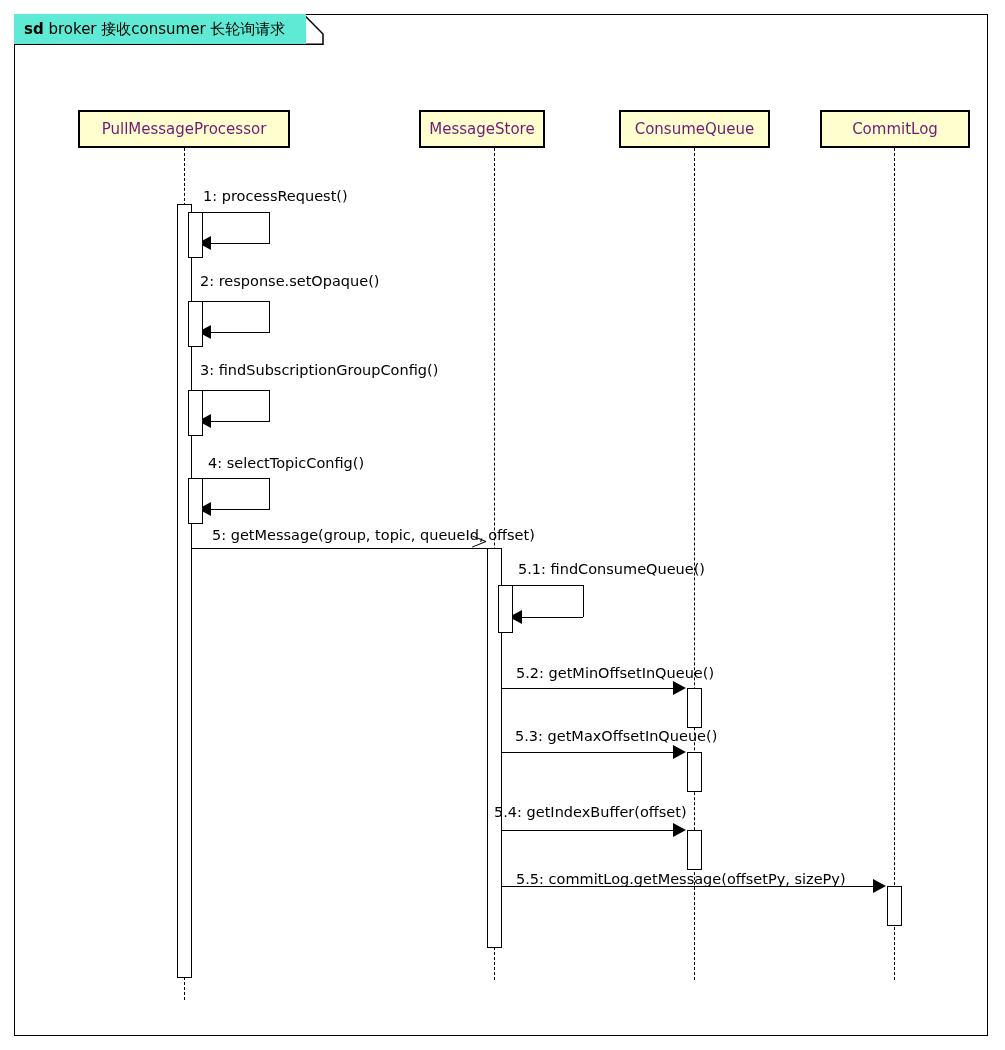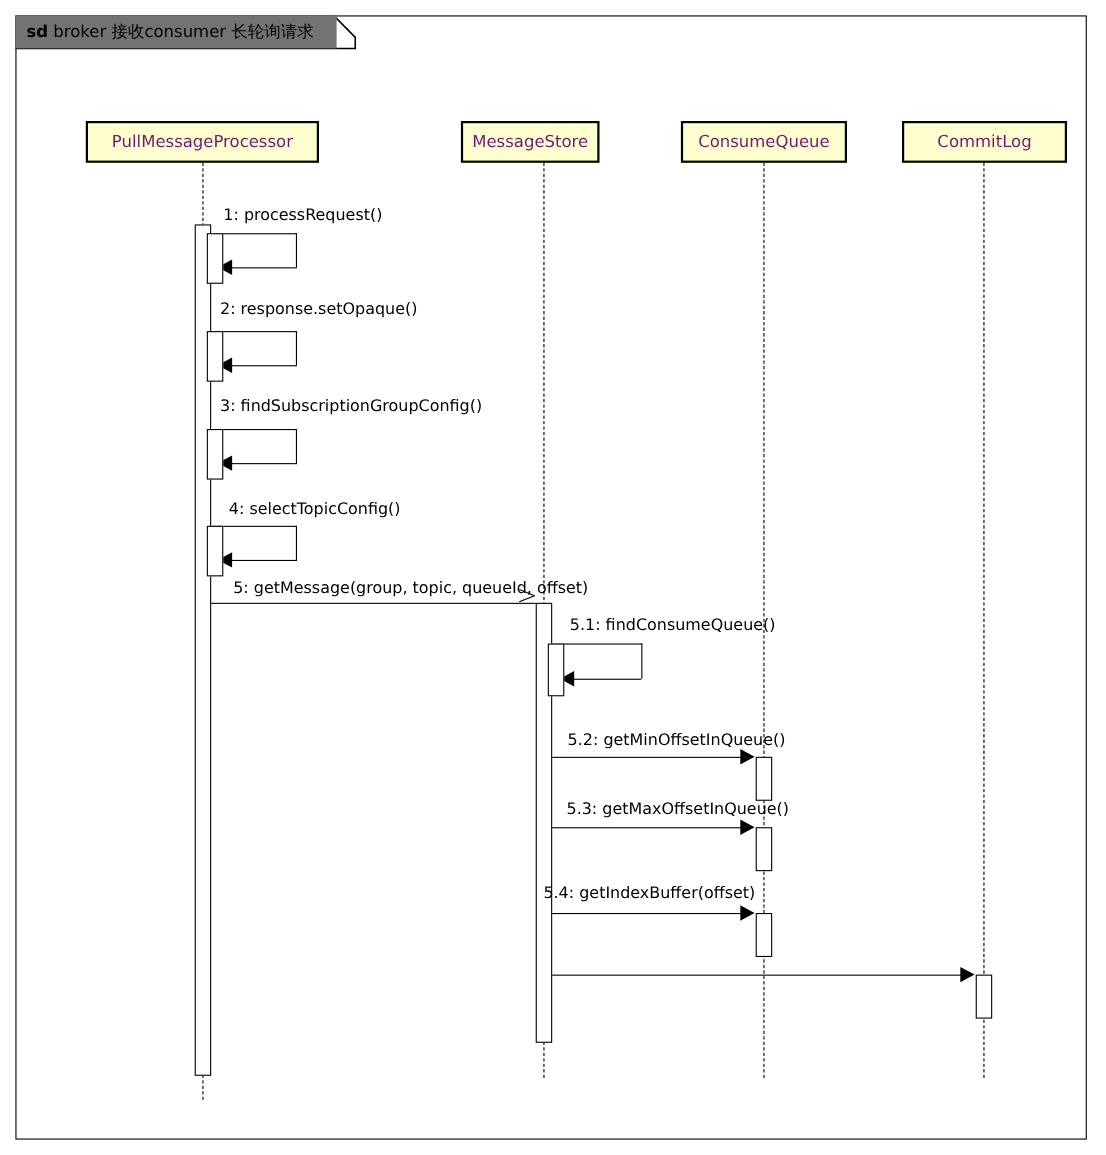--- a/index.html
+++ b/index.html
@@ -28,21 +28,21 @@
     border: 1.5px solid #000;
     box-sizing: border-box;
     background: transparent;
   }
   .frame-tab {
     position: absolute;
     left: 14px;
     top: 14px;
     height: 30px;
     box-sizing: border-box;
-    background: #737373;
+    background: #5eead4;
     border-right: 0;
     display: flex;
     align-items: center;
     padding: 0 8px 0 10px;
     white-space: nowrap;
   }
   .frame-tab-shape {
     position: absolute;
     left: 14px;
     top: 14px;
@@ -233,17 +233,18 @@
   <div class="msg-label" style="left:507px; top:729px;">5.3: getMaxOffsetInQueue()</div>
   <div class="msg-line" style="left:502px; top:752px; width:172px;"></div>
   <div class="arrow-solid-right" style="left:673px; top:745px;"></div>
   <div class="activation" style="left:687px; top:752px; width:15px; height:40px;"></div>
 
   <div class="msg-label" style="left:486px; top:805px;">5.4: getIndexBuffer(offset)</div>
   <div class="msg-line" style="left:502px; top:830px; width:172px;"></div>
   <div class="arrow-solid-right" style="left:673px; top:823px;"></div>
   <div class="activation" style="left:687px; top:830px; width:15px; height:40px;"></div>
 
+  <div class="msg-label" style="left:508px; top:872px;">5.5: commitLog.getMessage(offsetPy, sizePy)</div>
   <div class="msg-line" style="left:502px; top:886px; width:372px;"></div>
   <div class="arrow-solid-right" style="left:873px; top:879px;"></div>
   <div class="activation" style="left:887px; top:886px; width:15px; height:40px;"></div>
 
 </div>
 
 </body></html>

